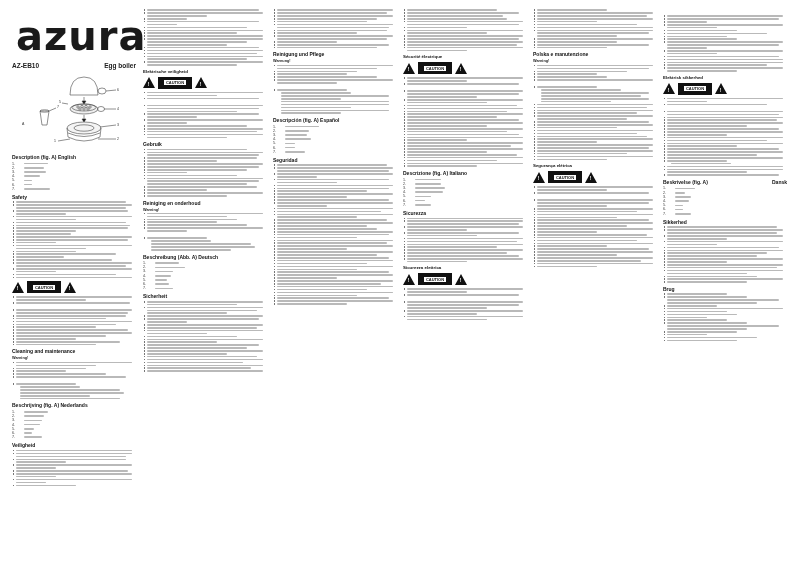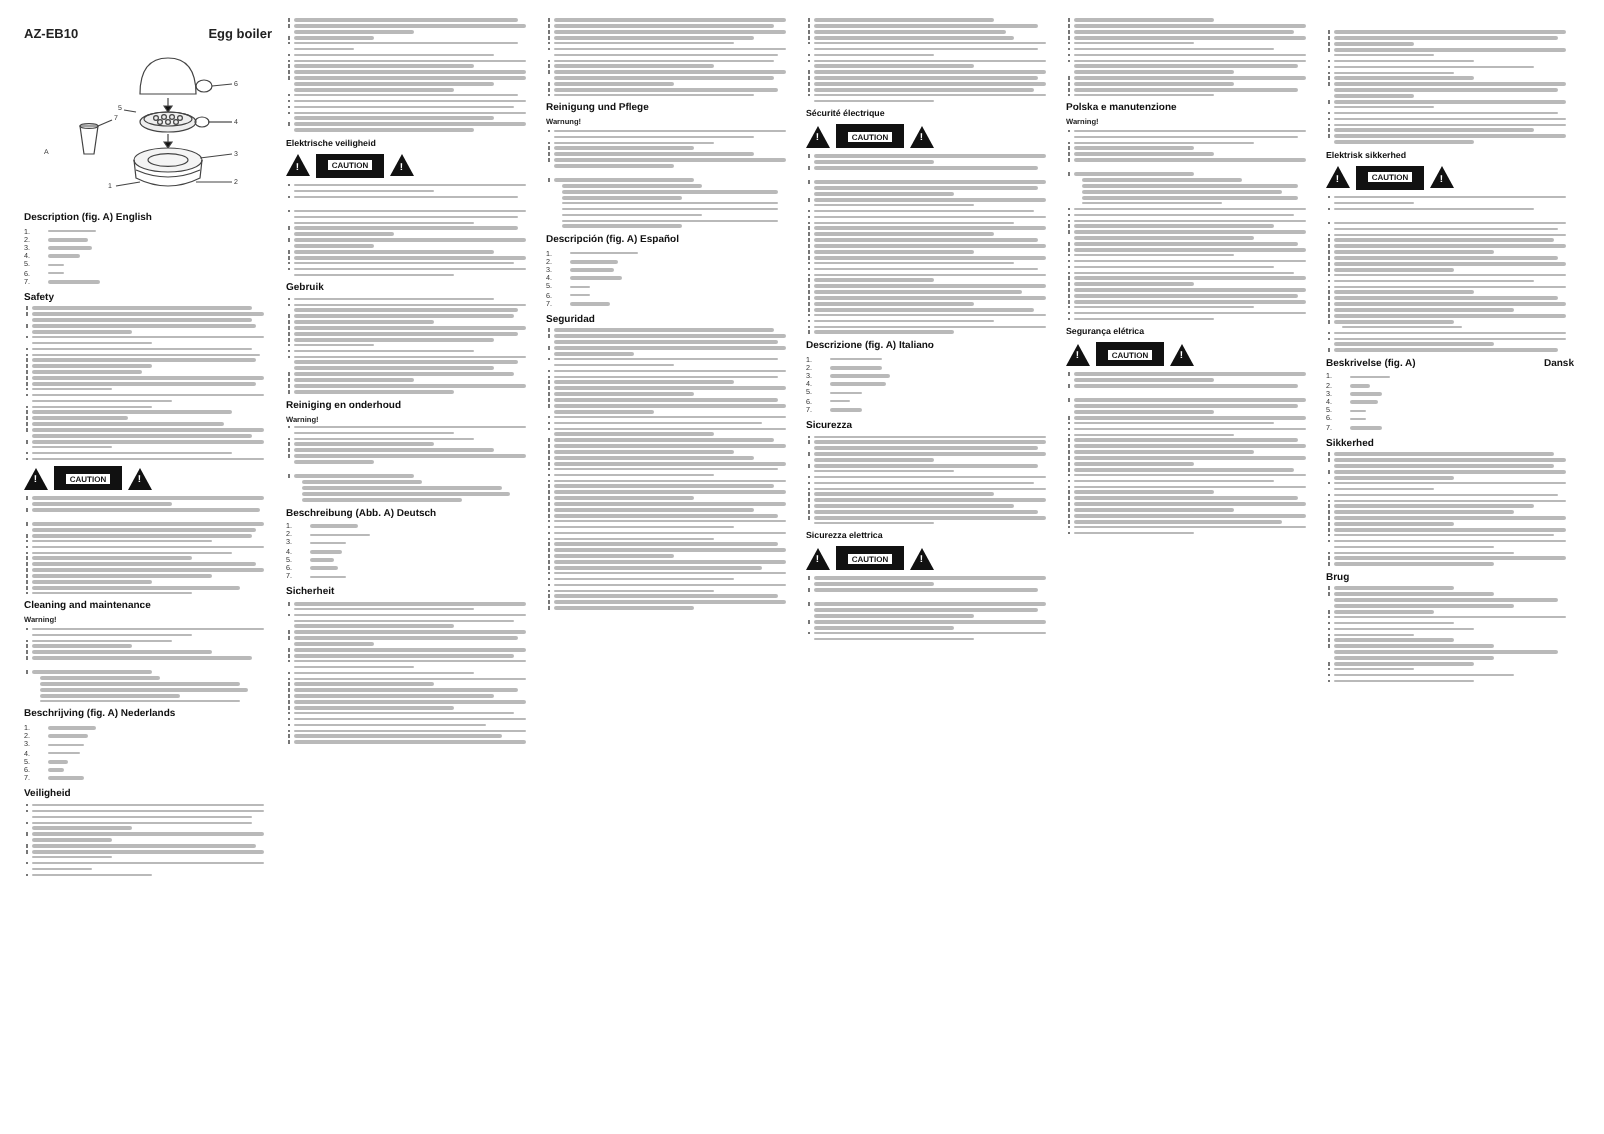--- a/index.html
+++ b/index.html
@@ -33,20 +33,21 @@
   .tri::after { content: "!"; position: absolute; left: -1.2px; top: 3.5px; font-size: 5px; color: #fff; font-weight: bold; }
   .cbox { width: 34px; height: 12px; background: #111; color: #fff; font-size: 3.5px; display: flex; flex-direction: column; align-items: center; justify-content: center; }
   .cbox .t { background: #fff; color: #111; padding: 0 2px; font-weight: bold; font-size: 4px; }
 </style>
 </head>
 <body>
 
 <div class="page">
 
   <div class="col col1">
+    <div class="brand">azura</div>
     <div class="model-row">
       <span>AZ-EB10</span>
       <span>Egg boiler</span>
     </div>
     <div class="figure">
       <svg width="124" height="78" viewBox="0 0 124 78">
         <g fill="none" stroke="#444" stroke-width="0.6">
 
           <path d="M58 22 Q58 4 72 4 Q86 4 86 22 Z" fill="#fff"></path>
           <ellipse cx="90" cy="18" rx="4" ry="3"></ellipse>

